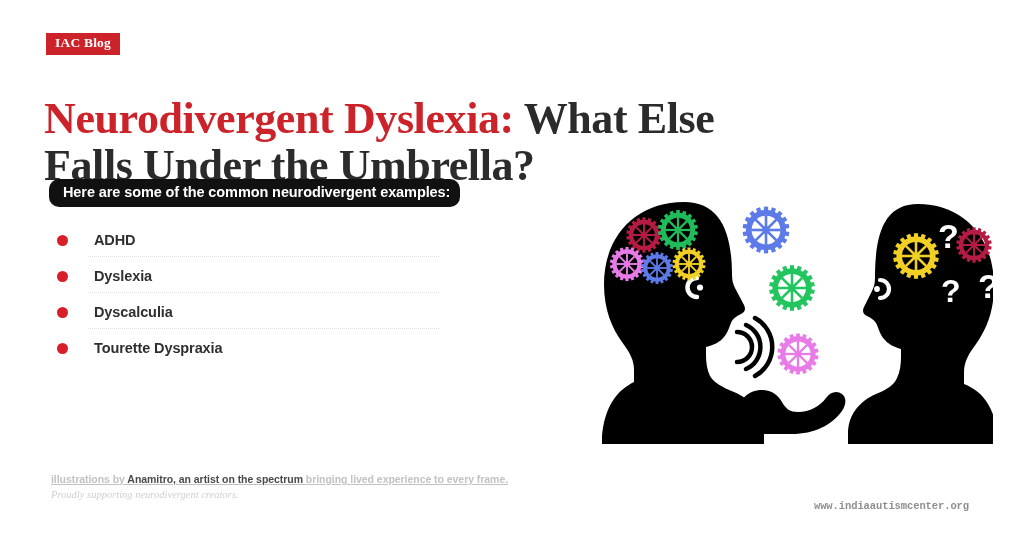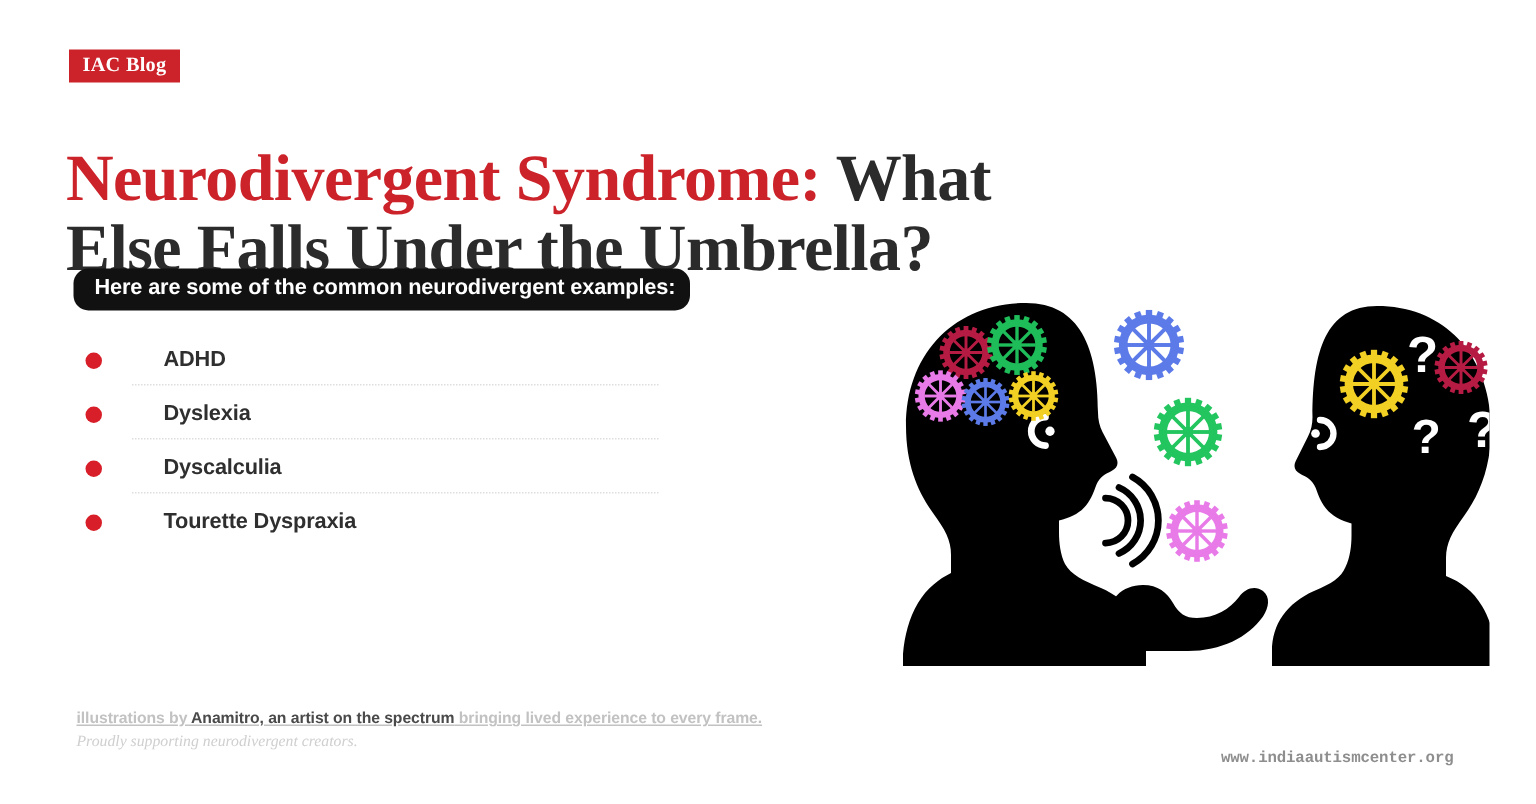--- a/index.html
+++ b/index.html
@@ -73,21 +73,20 @@
     position: absolute;
     left: 50px;
     top: 222px;
     width: 380px;
   }
   .list-item {
     position: relative;
     height: 36px;
     display: flex;
     align-items: center;
-    gap: 15px;
   }
   .list-item .dot {
     width: 11px;
     height: 11px;
     border-radius: 50%;
     background: #d81e28;
     flex: 0 0 auto;
     margin-left: 7px;
   }
   .list-item .label {
@@ -155,21 +154,21 @@
   }
   .illustration svg { display: block; }
 </style>
 </head>
 <body>
 
 <div id="canvas">
 
   <div class="badge">IAC Blog</div>
 
-  <h1 class="headline"><span class="accent">Neurodivergent Syndrome:</span><span> What Else Falls Under the Umbrella?</span></h1>
+  <h1 class="headline"><span class="accent">Neurodivergent Dyslexia:</span><span> What Else Falls Under the Umbrella?</span></h1>
 
   <div class="subbar">Here are some of the common neurodivergent examples:</div>
 
   <div class="list">
     <div class="list-item">
       <span class="dot"></span>
       <span class="label">ADHD</span>
       <span class="sep"></span>
     </div>
     <div class="list-item">

